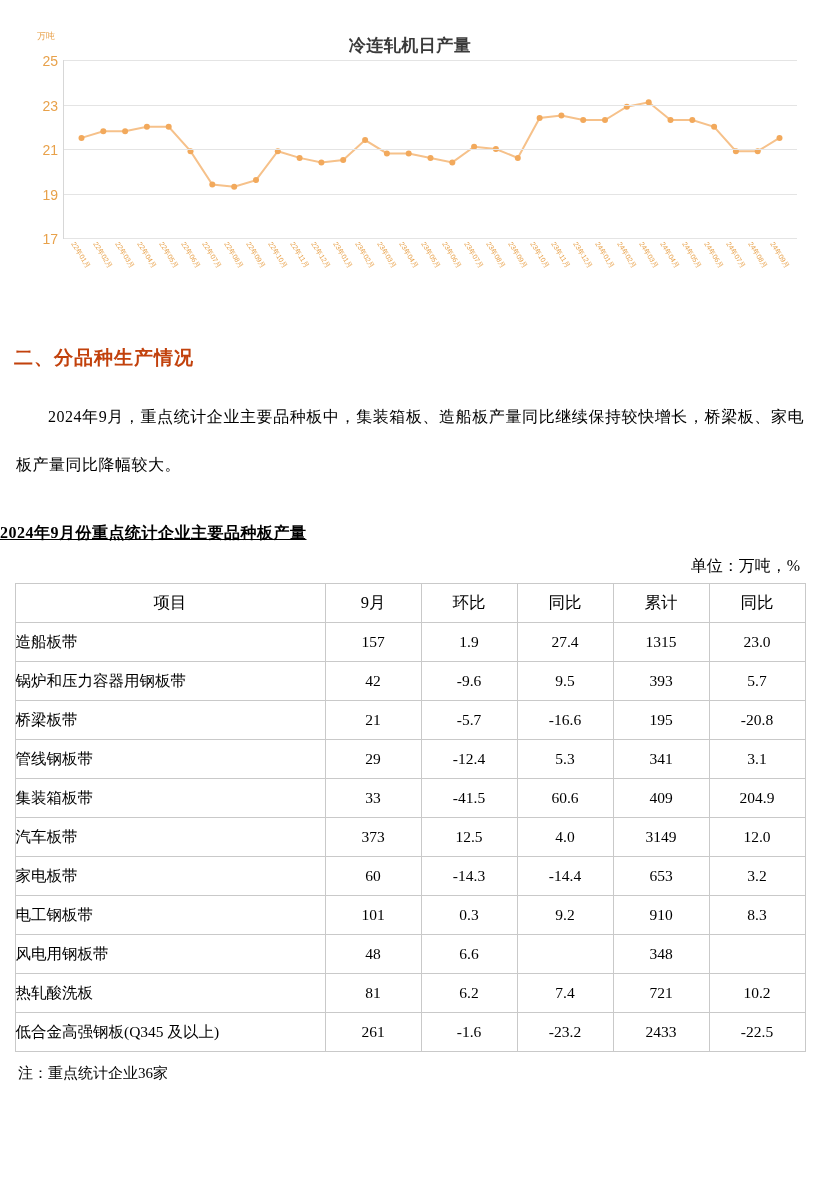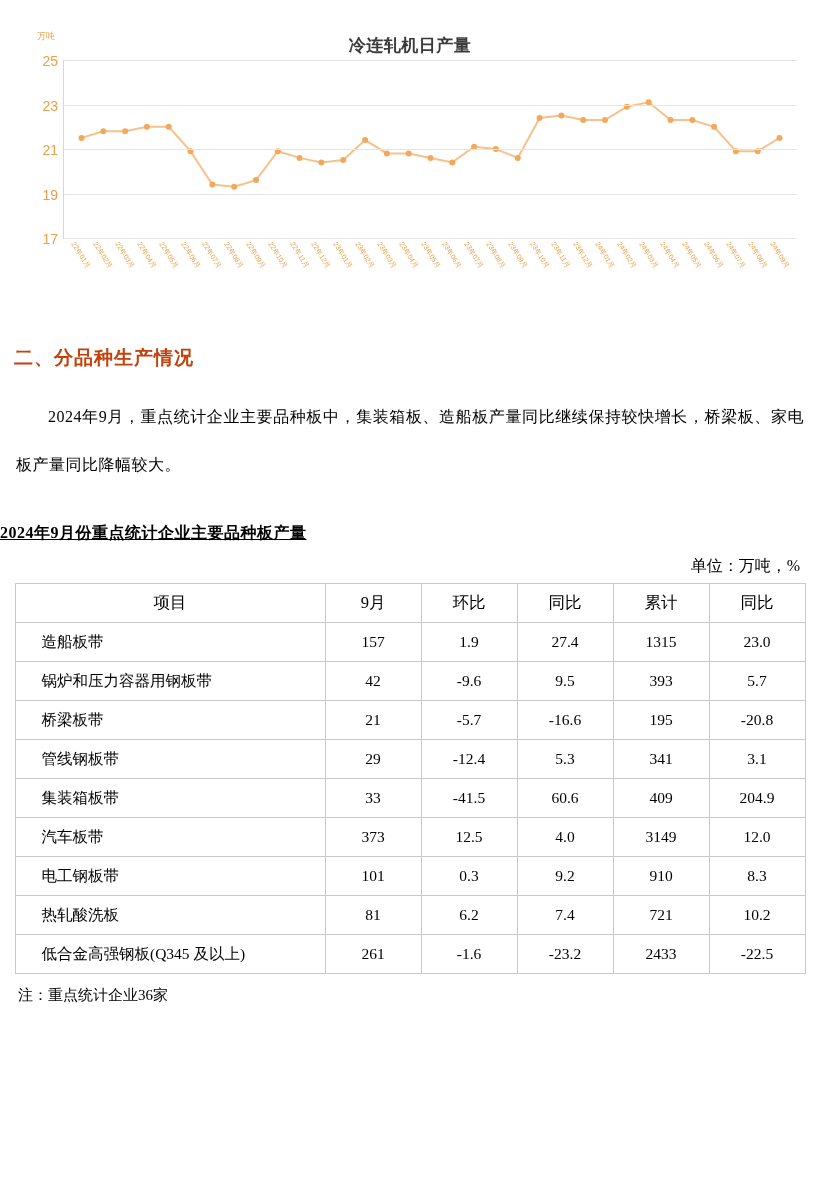--- a/index.html
+++ b/index.html
@@ -132,21 +132,21 @@
     font-size: 15.5px;
     font-weight: normal;
     text-align: center;
     padding: 0;
   }
   thead td {
     font-size: 16.5px;
   }
   tbody td.item {
     text-align: left;
-    padding-left: 26px;
+    padding-left: 0;
     font-size: 15.5px;
   }
   col.c0 { width: 310px; }
   col.c1 { width: 96px; }
   col.c2 { width: 96px; }
   col.c3 { width: 96px; }
   col.c4 { width: 96px; }
   col.c5 { width: 96px; }
 
   .note {
@@ -318,28 +318,44 @@
       </tr>
       <tr>
         <td class="item">汽车板带</td>
         <td>373</td>
         <td>12.5</td>
         <td>4.0</td>
         <td>3149</td>
         <td>12.0</td>
       </tr>
       <tr>
+        <td class="item">家电板带</td>
+        <td>60</td>
+        <td>-14.3</td>
+        <td>-14.4</td>
+        <td>653</td>
+        <td>3.2</td>
+      </tr>
+      <tr>
         <td class="item">电工钢板带</td>
         <td>101</td>
         <td>0.3</td>
         <td>9.2</td>
         <td>910</td>
         <td>8.3</td>
       </tr>
       <tr>
+        <td class="item">风电用钢板带</td>
+        <td>48</td>
+        <td>6.6</td>
+        <td></td>
+        <td>348</td>
+        <td></td>
+      </tr>
+      <tr>
         <td class="item">热轧酸洗板</td>
         <td>81</td>
         <td>6.2</td>
         <td>7.4</td>
         <td>721</td>
         <td>10.2</td>
       </tr>
       <tr>
         <td class="item">低合金高强钢板(Q345 及以上)</td>
         <td>261</td>

